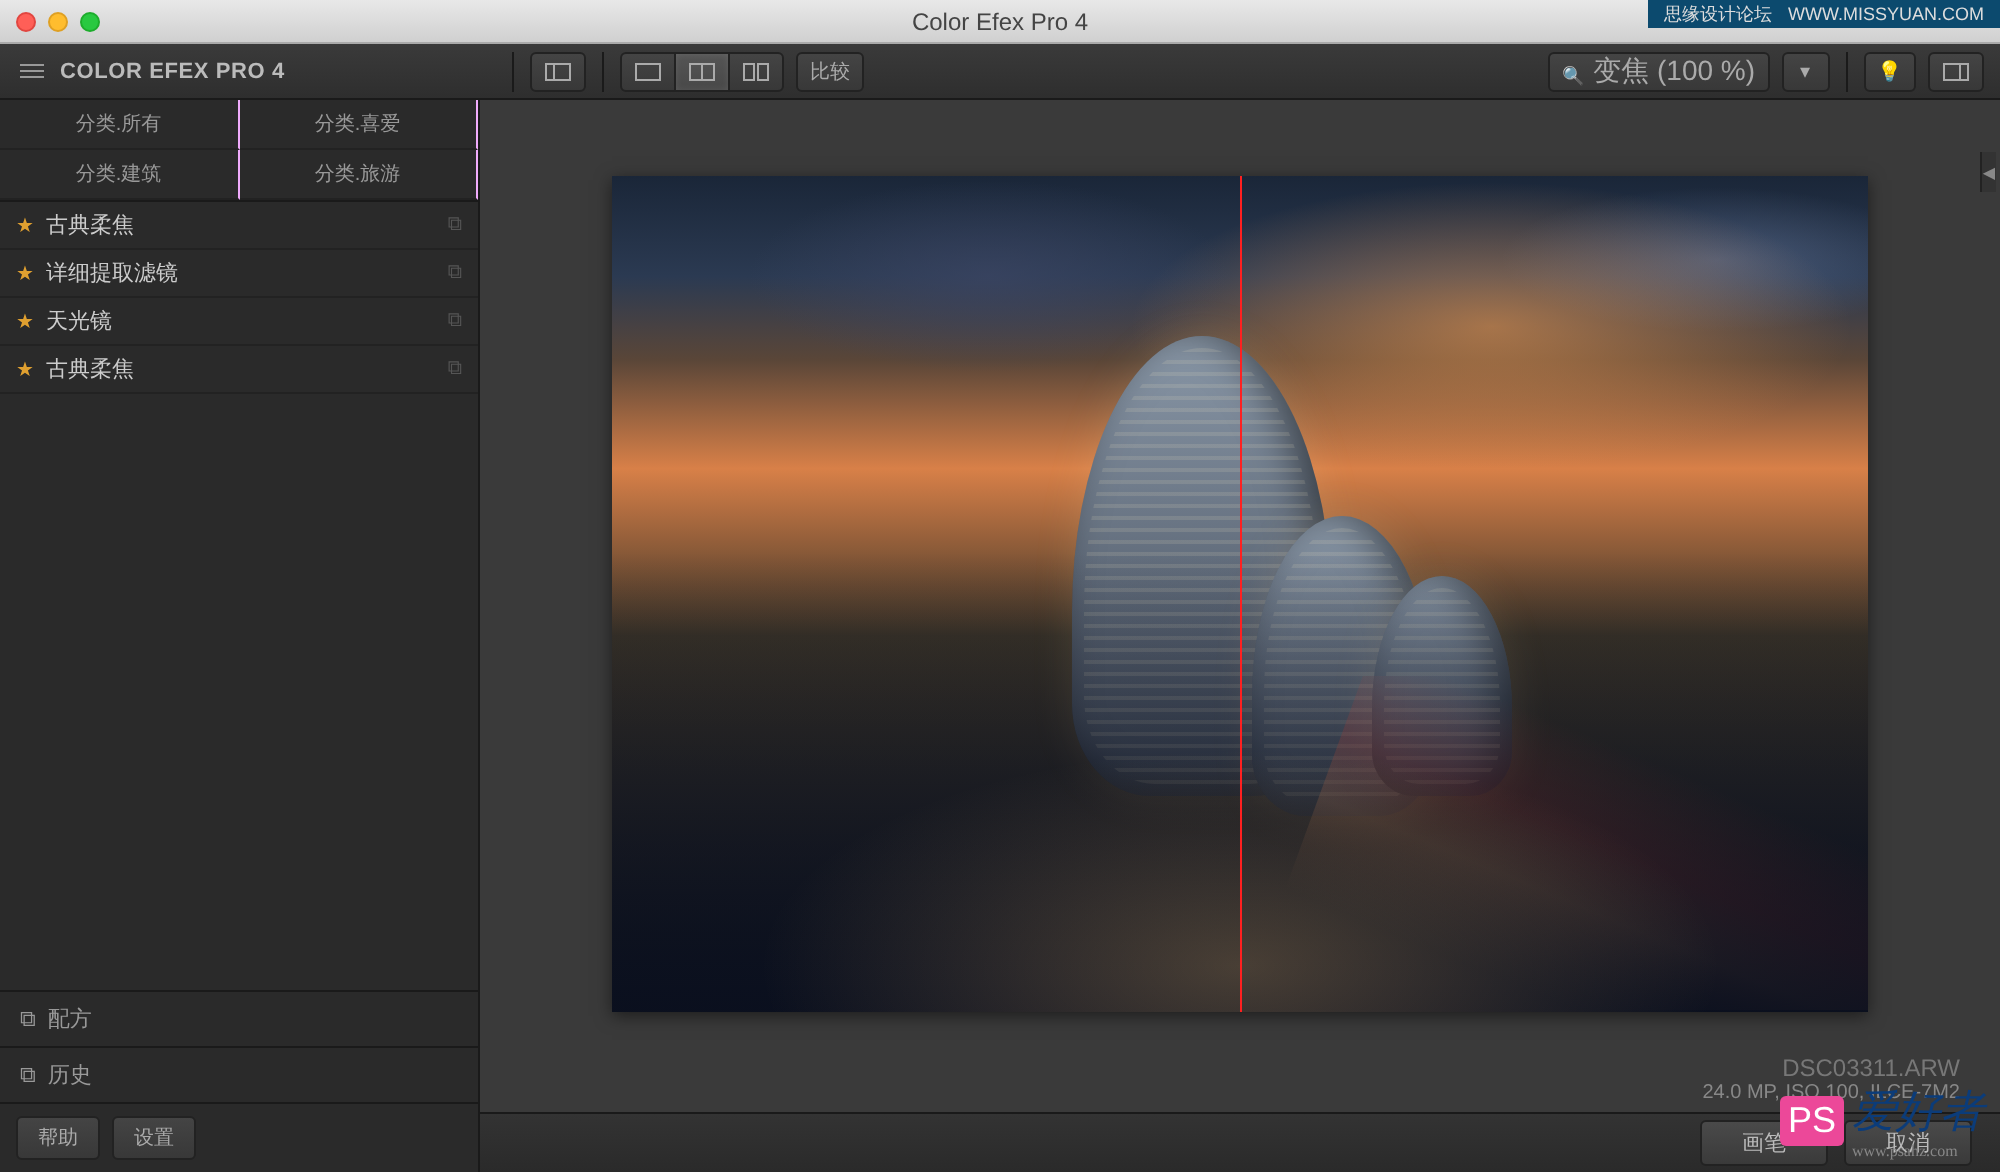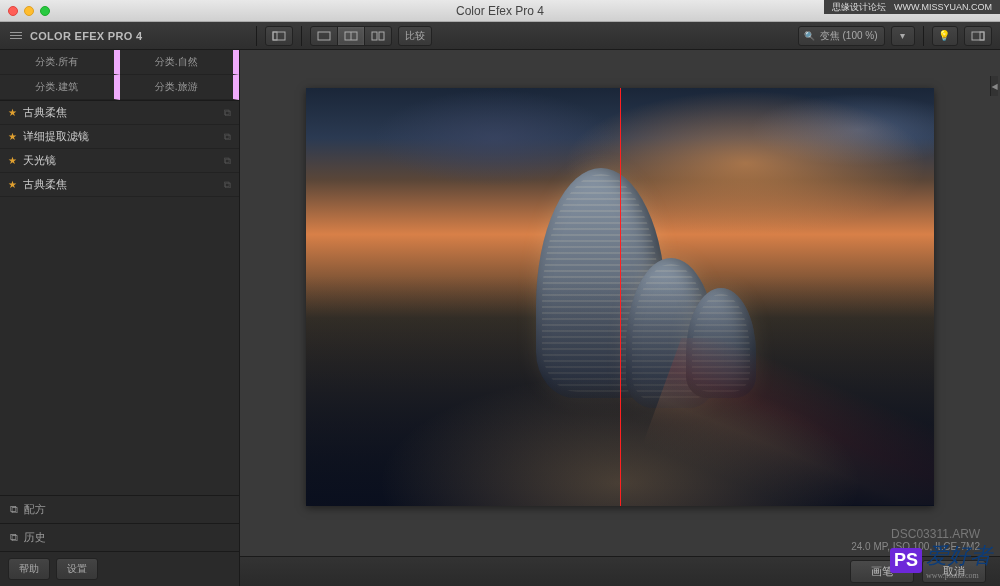--- a/index.html
+++ b/index.html
@@ -8,51 +8,51 @@
     
     .titlebar { height: 22px; background: linear-gradient(#e8e8e8, #d0d0d0); display: flex; align-items: center; padding: 0 8px; border-bottom: 1px solid #aaa; }
     .traffic-lights { display: flex; gap: 6px; }
     .light { width: 10px; height: 10px; border-radius: 50%; }
     .light.red { background: #ff5f57; border: 0.5px solid #e14640; }
     .light.yellow { background: #ffbd2e; border: 0.5px solid #dfa023; }
     .light.green { background: #28c940; border: 0.5px solid #1dad2c; }
     .title { position: absolute; left: 0; right: 0; text-align: center; font-size: 12px; color: #444; }
     
     
-    .wm-top { position: absolute; top: 0; right: 0; height: 14px; background: #404040; color: #ddd; font-size: 9px; padding: 1px 8px; z-index: 100; display: flex; gap: 8px; align-items: center; }
+    .wm-top { position: absolute; top: 0; right: 0; height: 14px; background: #0c4a6e; color: #ddd; font-size: 9px; padding: 1px 8px; z-index: 100; display: flex; gap: 8px; align-items: center; }
     .wm-bottom { position: absolute; bottom: 6px; right: 8px; z-index: 100; display: flex; align-items: center; gap: 4px; }
-    .wm-ps { background: #6d28d9; color: #fff; font-weight: bold; font-size: 18px; padding: 2px 4px; border-radius: 3px; }
+    .wm-ps { background: #ec4899; color: #fff; font-weight: normal; font-size: 18px; padding: 2px 4px; border-radius: 3px; }
     .wm-text { font-size: 22px; font-style: italic; color: #0b3c7a; font-weight: normal; }
     .wm-sub { font-size: 8px; color: #888; font-family: Liberation Serif, serif; }
     
     
     .toolbar { height: 28px; background: linear-gradient(#3a3a3a, #2e2e2e); border-bottom: 1px solid #1a1a1a; display: flex; align-items: center; padding: 0 8px; gap: 6px; }
     .tb-left { display: flex; align-items: center; gap: 6px; flex: 0 0 240px; }
     .tb-title { color: #bbb; font-size: 11px; font-weight: bold; letter-spacing: 0.3px; }
     .hamburger { display: flex; flex-direction: column; gap: 2px; padding: 2px; }
     .hamburger span { width: 12px; height: 1px; background: #999; }
     .tb-sep { width: 1px; height: 20px; background: #1a1a1a; margin: 0 2px; }
     .tb-btn { height: 20px; min-width: 24px; background: linear-gradient(#444,#383838); border: 1px solid #222; border-radius: 3px; display: flex; align-items: center; justify-content: center; color: #aaa; font-size: 10px; padding: 0 6px; cursor: pointer; }
     .tb-btn.active { background: linear-gradient(#555,#484848); box-shadow: inset 0 0 3px rgba(255,255,255,0.1); }
     .view-group { display: flex; }
     .view-group .tb-btn { border-radius: 0; margin-left: -1px; }
     .view-group .tb-btn:first-child { border-radius: 3px 0 0 3px; margin-left: 0; }
     .view-group .tb-btn:last-child { border-radius: 0 3px 3px 0; }
     .tb-spacer { flex: 1; }
-    .zoom-box { height: 20px; background: linear-gradient(#444,#383838); border: 1px solid #222; border-radius: 3px; display: flex; align-items: center; padding: 0 6px; color: #aaa; font-size: 10px; gap: 4px; }
+    .zoom-box { height: 20px; background: linear-gradient(#444,#383838); border: 1px solid #222; border-radius: 3px; display: flex; align-items: center; padding: 0 6px; color: #aaa; font-size: 14px; gap: 4px; }
     .search-icon::before { content: "🔍"; font-size: 9px; }
     
     
     .content { display: flex; height: calc(586px - 22px - 28px); }
     .sidebar { width: 240px; background: #2a2a2a; border-right: 1px solid #1a1a1a; display: flex; flex-direction: column; }
     .center { flex: 1; background: #3a3a3a; display: flex; flex-direction: column; }
     
     
     .cats { display: grid; grid-template-columns: 1fr 1fr; border-bottom: 1px solid #1a1a1a; }
-    .cat { padding: 5px 0; text-align: center; font-size: 10px; color: #999; border-bottom: 1px solid #222; border-right: 6px solid #f0abfc; cursor: pointer; }
+    .cat { padding: 5px 0; text-align: center; font-size: 10px; color: #999; border-bottom: 1px solid #222; border-right: 1px solid #f0abfc; cursor: pointer; }
     
     
     .filters { flex: 0 0 auto; }
     .filter { display: flex; align-items: center; padding: 4px 8px; font-size: 11px; color: #ccc; border-bottom: 1px solid #222; cursor: pointer; gap: 6px; }
     .star { color: #e0a030; font-size: 10px; }
     .filter .copy-icon { margin-left: auto; color: #555; font-size: 10px; }
     
     .sidebar-spacer { flex: 1; }
     
     
@@ -172,21 +172,21 @@
         <rect x="9" y="1" width="4" height="8" fill="#aaa"></rect>
       </svg>
   </div>
 </div>
 
 <div class="content">
 
   <div class="sidebar">
     <div class="cats">
       <div class="cat">分类.所有</div>
-      <div class="cat">分类.自然</div>
+      <div class="cat">分类.喜爱</div>
       <div class="cat">分类.建筑</div>
       <div class="cat">分类.旅游</div>
     </div>
     <div class="filters">
       <div class="filter">
         <span class="star">★</span>
         <span>古典柔焦</span>
         <span class="copy-icon">⧉</span>
       </div>
       <div class="filter">

